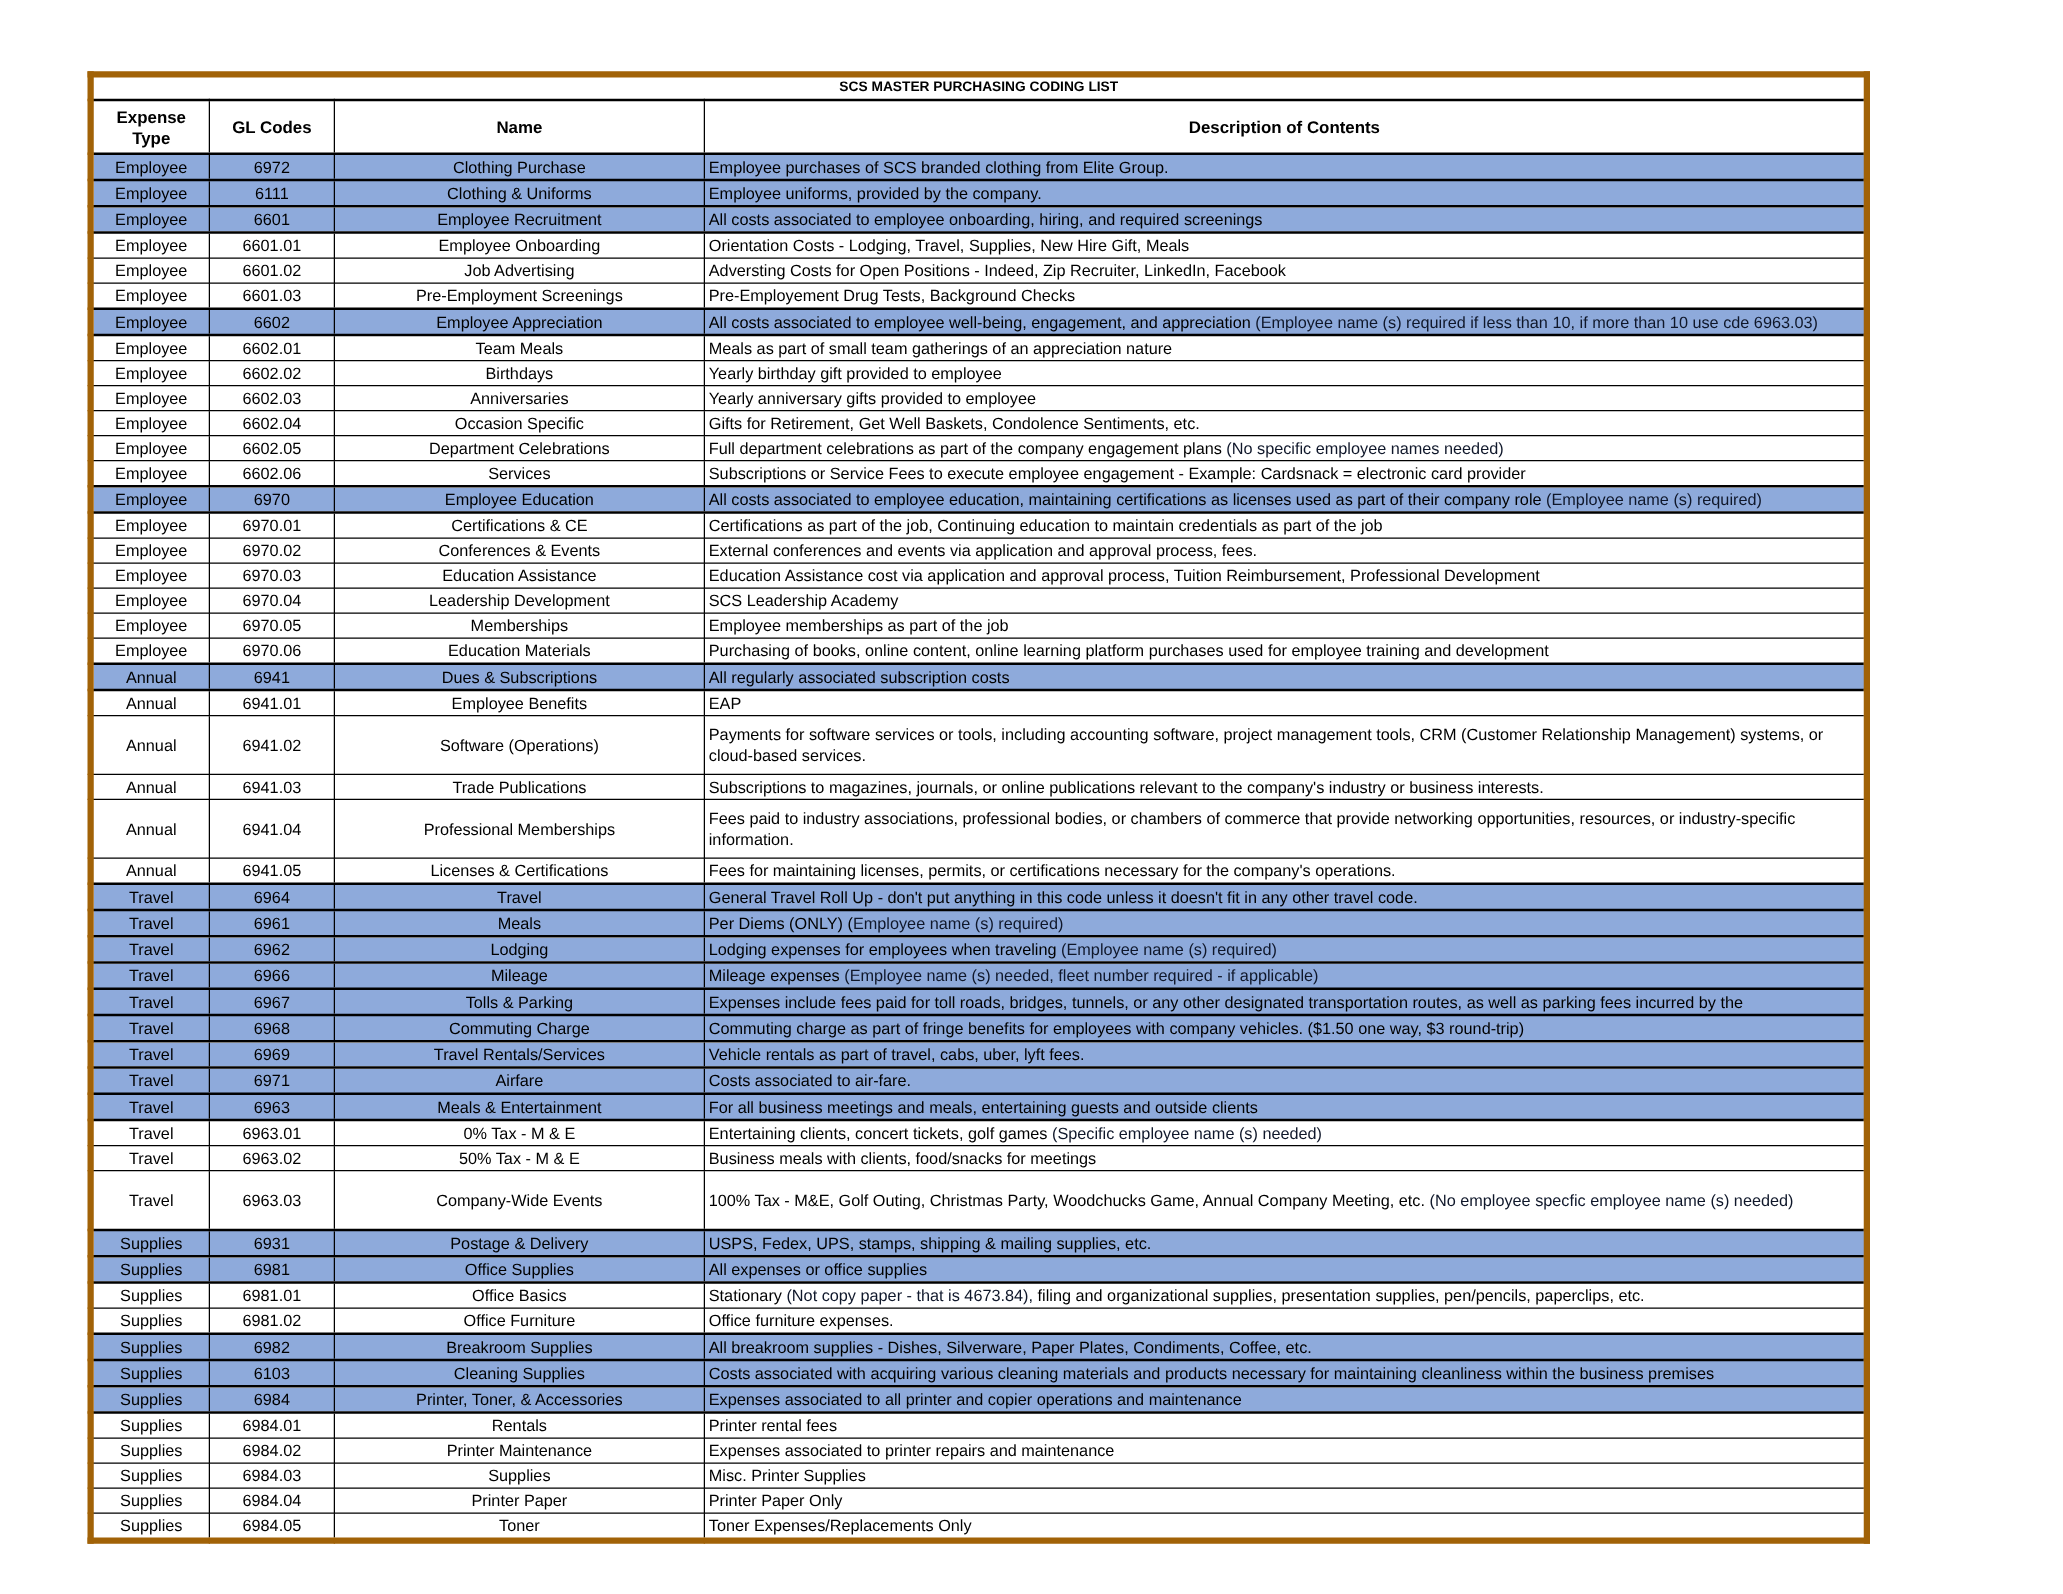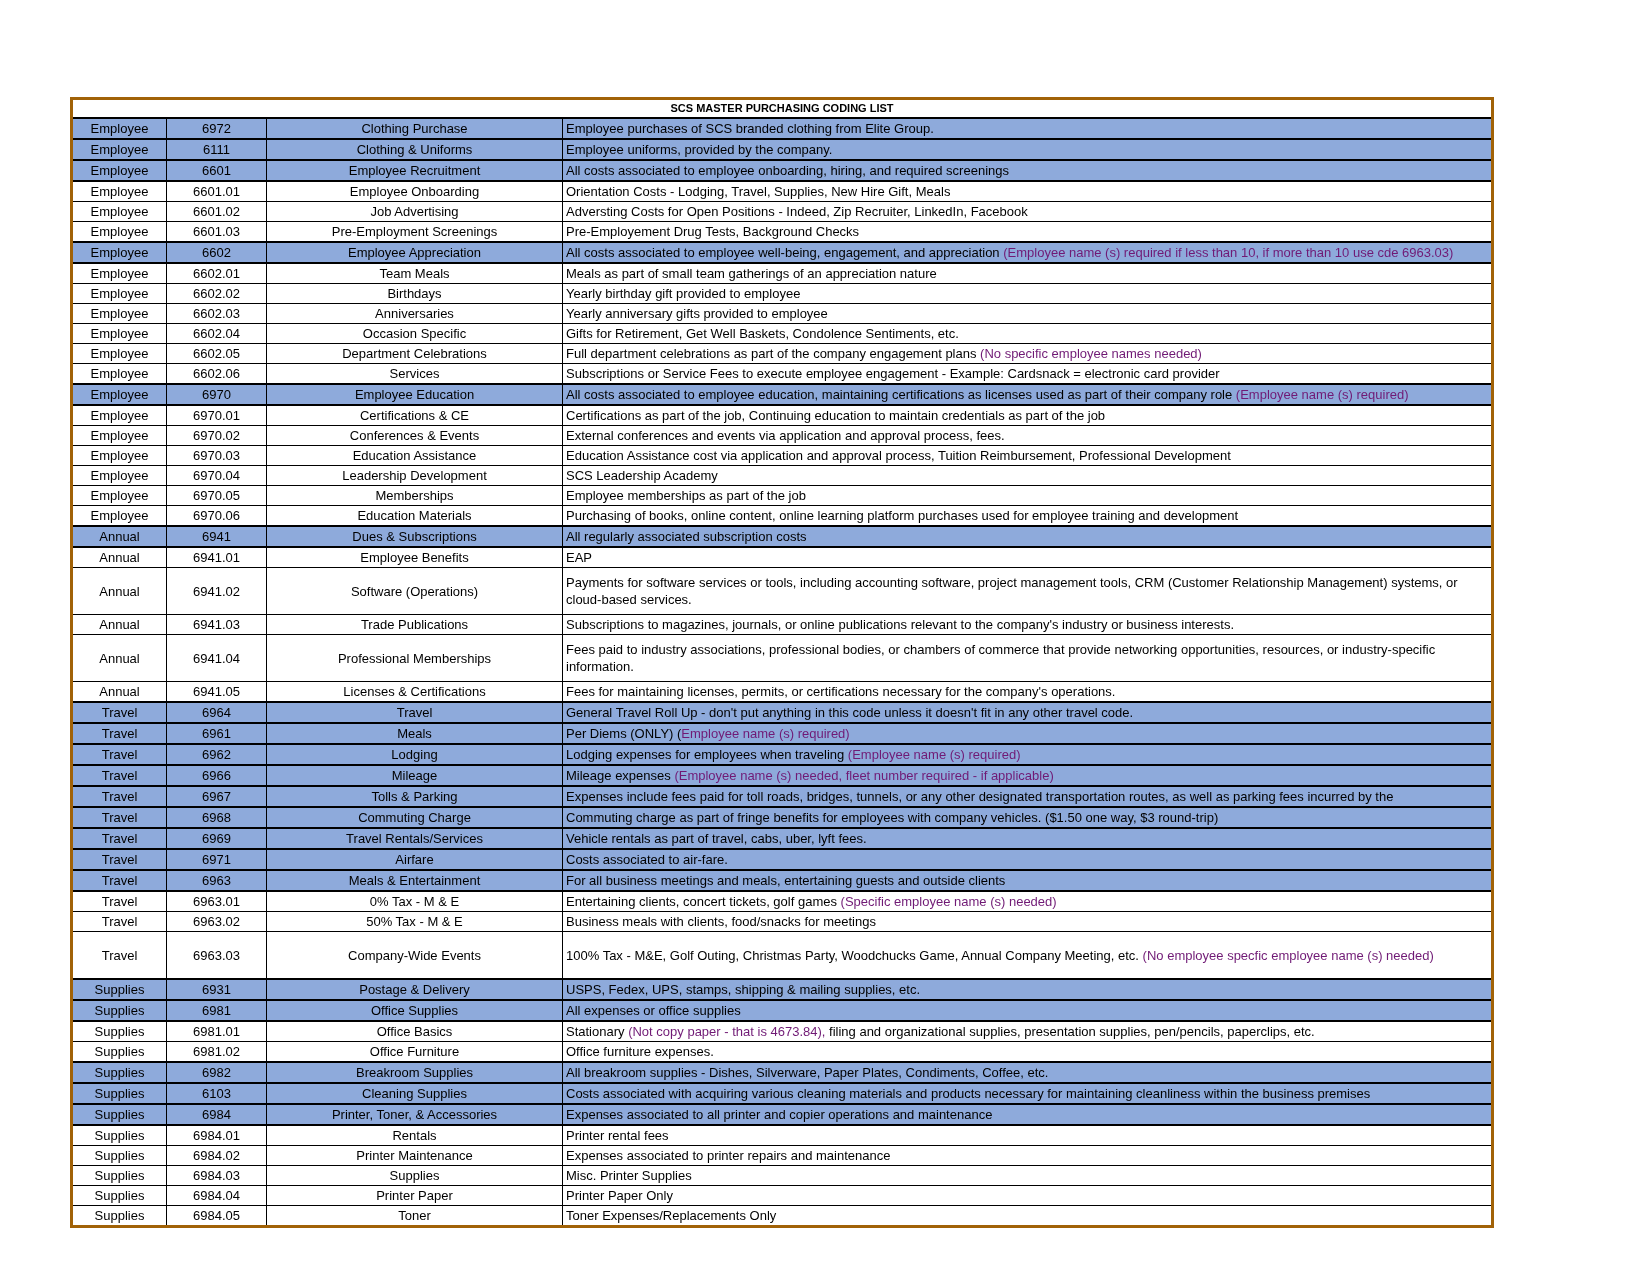--- a/index.html
+++ b/index.html
@@ -16,22 +16,21 @@
   }
   .sheet {
     position: absolute;
     left: 70px;
     top: 57px;
   }
   table.coding-list {
     border-collapse: collapse;
     table-layout: fixed;
     width: 1421px;
-    border: 3px solid #a16207;
-    margin-top: 40px;
+    border: 5px solid #a16207;
   }
   td, th {
     border: 1px solid #000;
     font-size: 13px;
     line-height: 17px;
     padding: 0 3px;
     overflow: hidden;
     vertical-align: middle;
     color: #000;
   }
@@ -55,38 +54,44 @@
   td.expense, td.code, td.name { text-align: center; white-space: nowrap; }
   td.desc { text-align: left; white-space: nowrap; }
   tr.cat td {
     background: #8EAADB;
     border-top: 2px solid #000;
     border-bottom: 2px solid #000;
   }
   tr.cat td.code, tr.cat td.name { font-weight: normal; }
   tr.tall td { height: 46px; }
   tr.wrap td.desc { white-space: normal; }
-  .orange { color: #701a75; }
+  .orange { color: #0f172a; }
 </style>
 </head>
 <body>
 
 <div class="canvas">
   <div class="sheet">
     <table class="coding-list">
       <colgroup>
         <col style="width:95px">
         <col style="width:100px">
         <col style="width:296px">
         <col style="width:930px">
       </colgroup>
       <thead>
         <tr class="title-row">
           <th colspan="4">SCS MASTER PURCHASING CODING LIST</th>
         </tr>
+        <tr class="header-row">
+          <th>Expense Type</th>
+          <th>GL Codes</th>
+          <th>Name</th>
+          <th>Description of Contents</th>
+        </tr>
       </thead>
       <tbody>
           <tr class="cat">
             <td class="expense">Employee</td>
             <td class="code">6972</td>
             <td class="name">Clothing Purchase</td>
             <td class="desc"><span>Employee purchases of SCS branded clothing from Elite Group.</span></td>
           </tr>
           <tr class="cat">
             <td class="expense">Employee</td>

